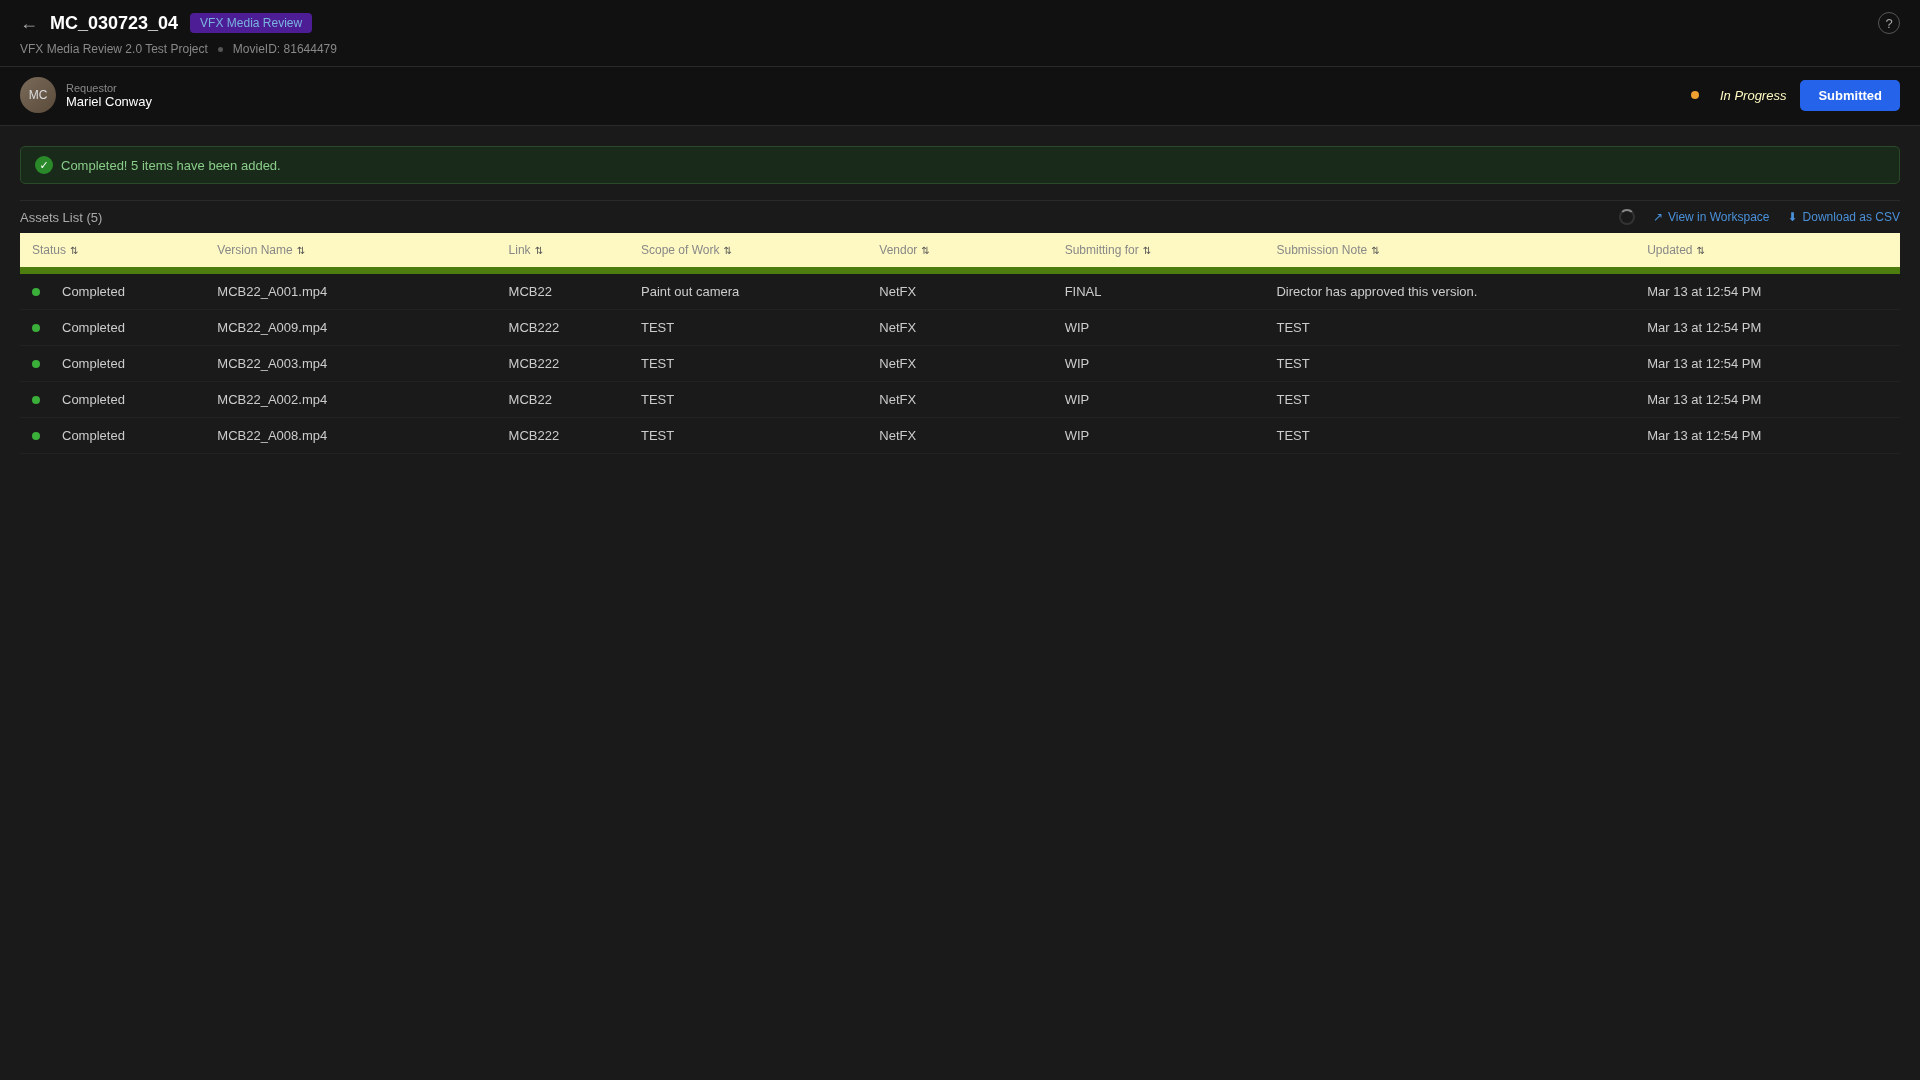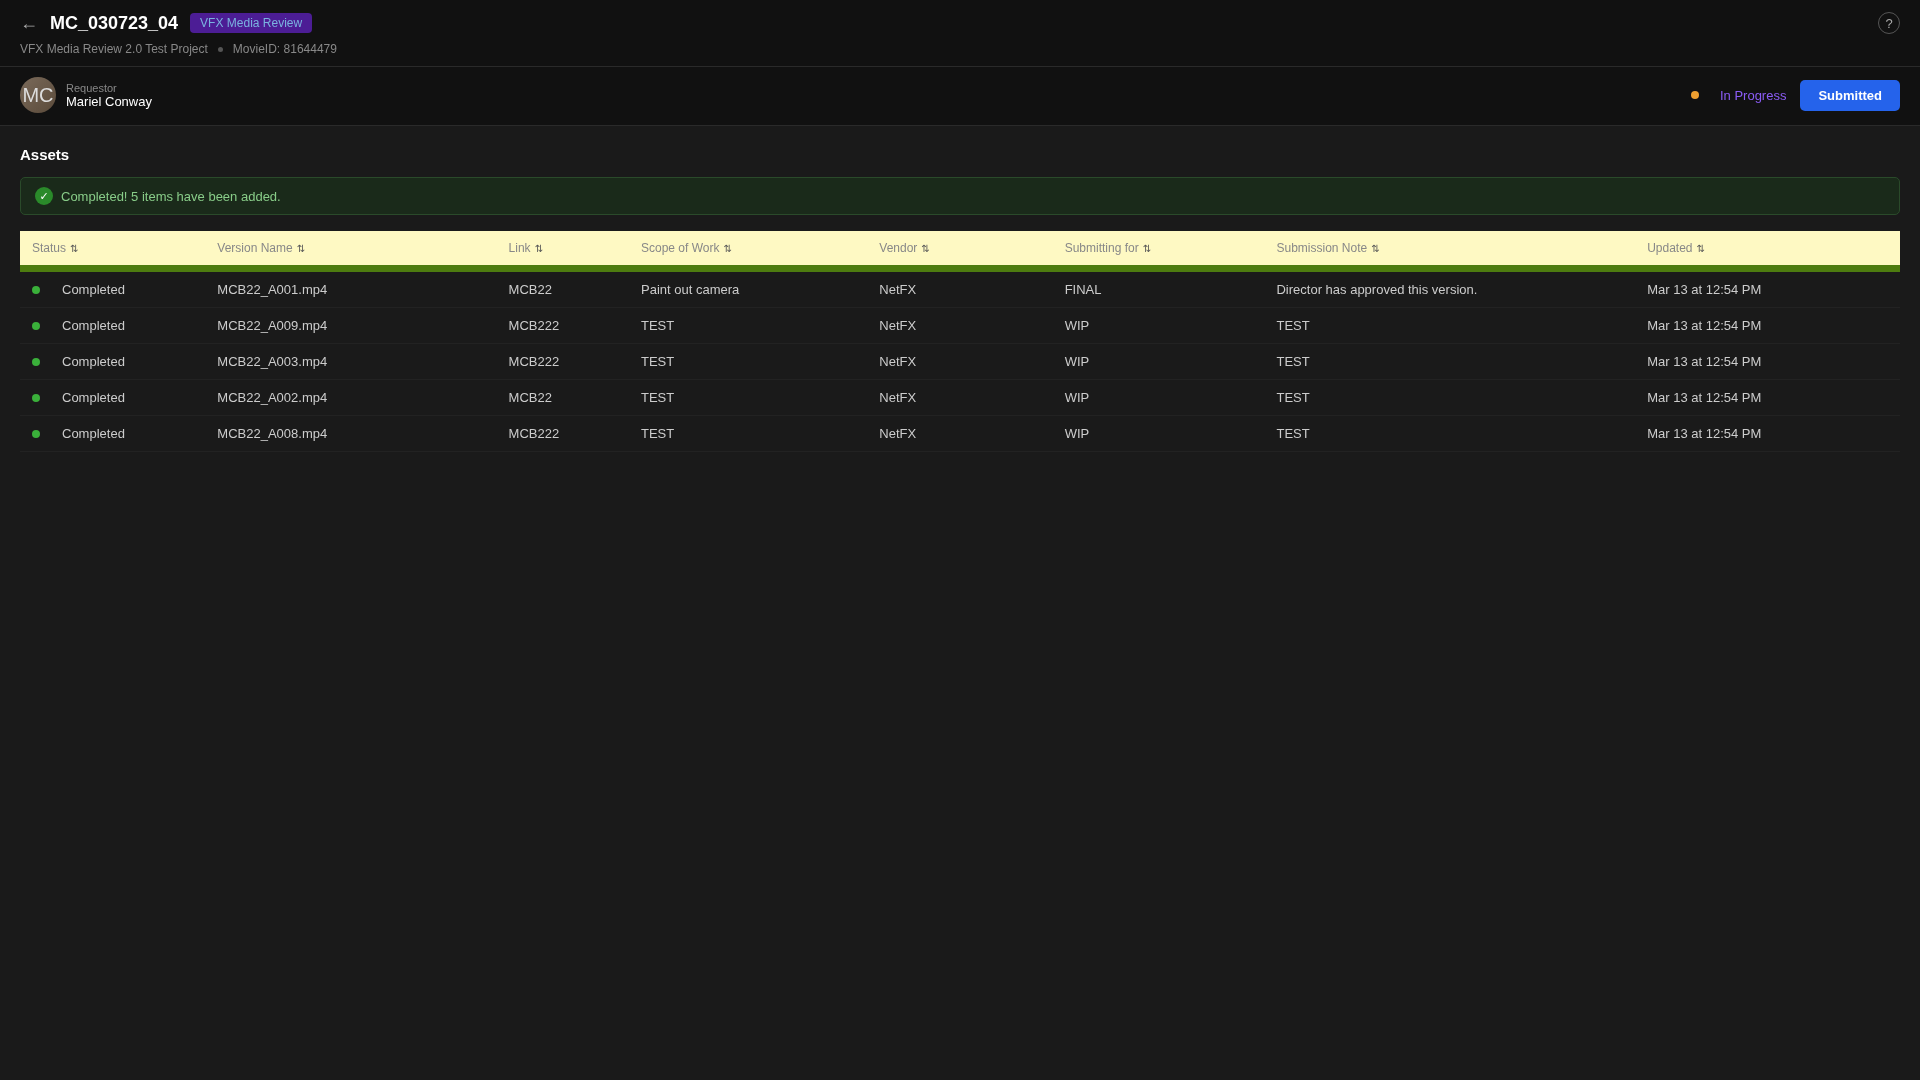--- a/index.html
+++ b/index.html
@@ -96,21 +96,21 @@
       gap: 10px;
     }
     .avatar {
       width: 36px;
       height: 36px;
       border-radius: 50%;
       background: linear-gradient(135deg, #7a6a5a, #5a4a3a);
       display: flex;
       align-items: center;
       justify-content: center;
-      font-size: 20px;
+      font-size: 12px;
       color: #ddd;
       text-align: center;
     }
     .requestor-label {
       color: #888;
       font-size: 11px;
     }
     .requestor-name {
       color: #ffffff;
       font-size: 13px;
@@ -118,22 +118,23 @@
     }
     .status-area {
       display: flex;
       align-items: center;
       gap: 14px;
     }
     .in-progress {
       display: flex;
       align-items: center;
       gap: 21px;
-      color: #8b5cf6;
-      font-size: 13px;
+      color: #fef9c3;
+      font-size: 13px;
+      font-style: italic;
     }
     .dot-in-progress {
       width: 8px;
       height: 8px;
       border-radius: 50%;
       background: #f0a030;
     }
     .submitted-btn {
       background: #2563eb;
       color: #ffffff;
@@ -307,27 +308,40 @@
   <div class="status-area">
     <div class="in-progress">
       <span class="dot-in-progress"></span>
       <span>In Progress</span>
     </div>
     <button class="submitted-btn">Submitted</button>
   </div>
 </div>
 
 <div class="main">
-  <div class="assets-title">Assets</div>
 
   <div class="success-banner">
     <div class="check-circle">✓</div>
     <span>Completed! 5 items have been added.</span>
   </div>
 
+  <div class="assets-list-header">
+    <span class="assets-list-title">Assets List (5)</span>
+    <div class="assets-actions">
+      <div class="loading-spinner"></div>
+      <a class="action-link">
+        <span>↗</span>
+        <span>View in Workspace</span>
+      </a>
+      <a class="action-link">
+        <span>⬇</span>
+        <span>Download as CSV</span>
+      </a>
+    </div>
+  </div>
 
   <table class="assets-table">
     <thead>
       <tr>
         <th class="col-status">
           <span class="col-icon">
             Status <span class="sort-icon">⇅</span>
           </span>
         </th>
         <th class="col-version">

